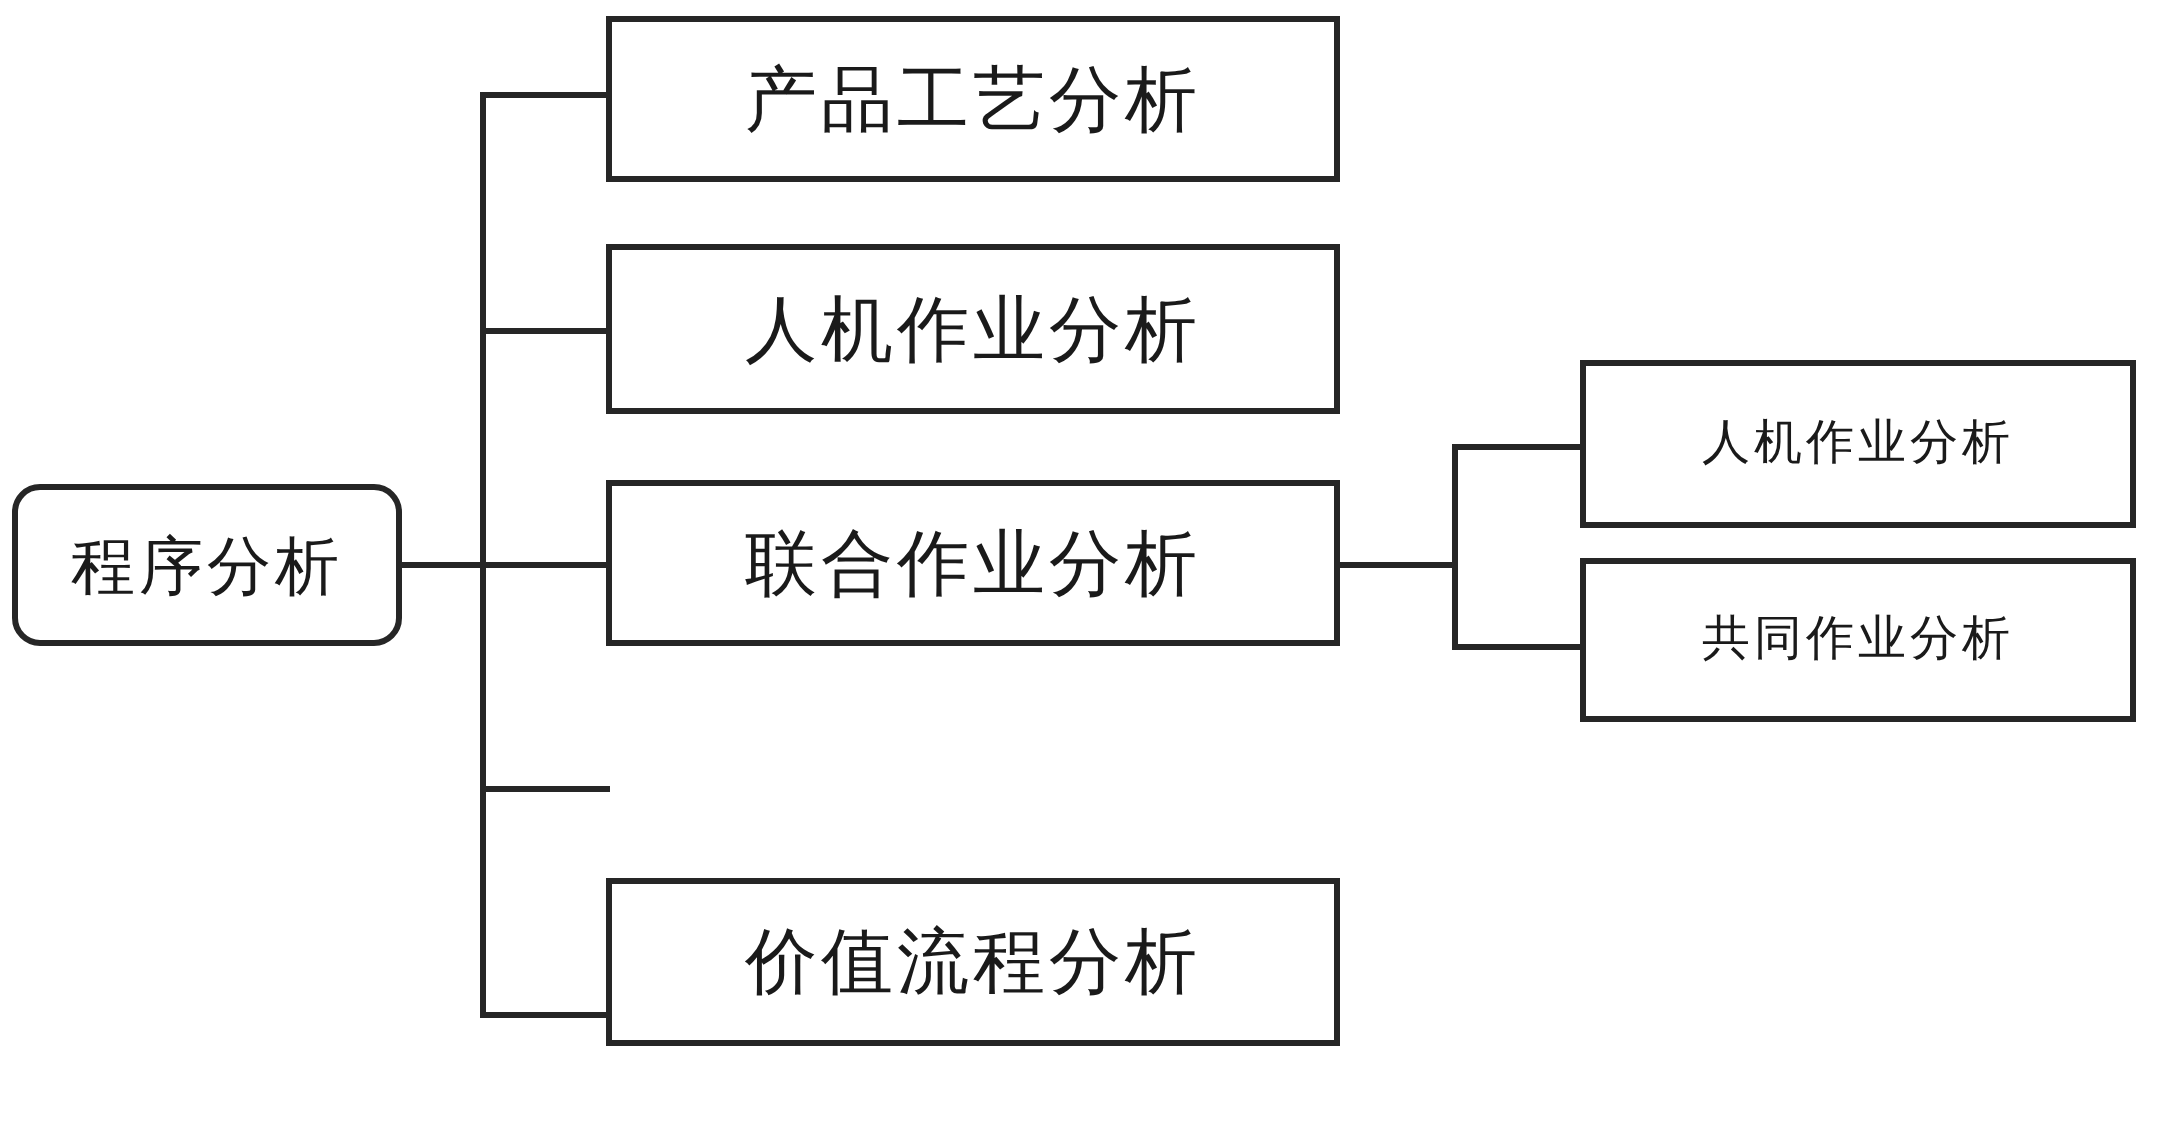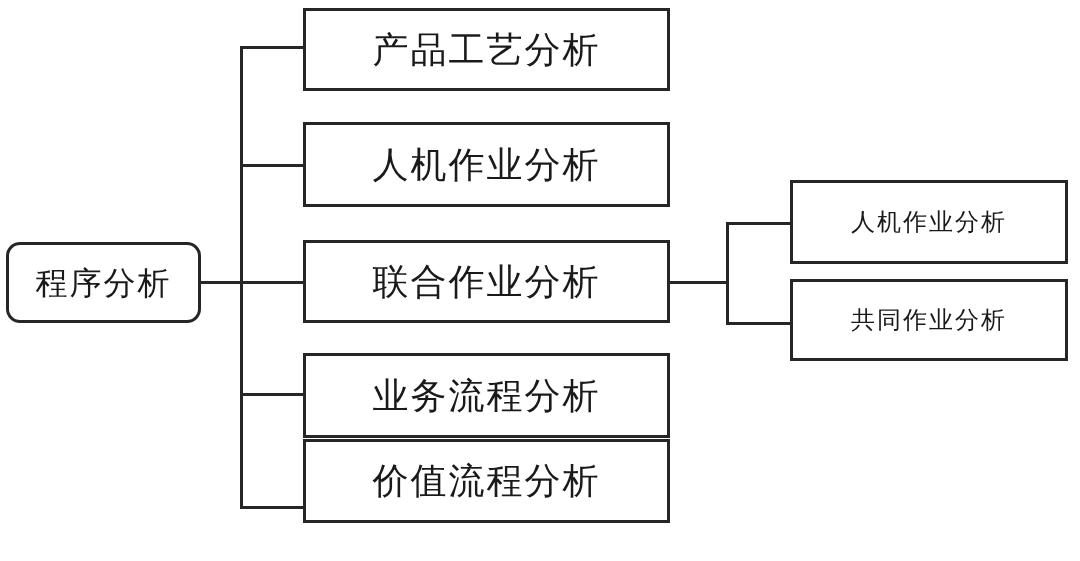--- a/index.html
+++ b/index.html
@@ -110,23 +110,20 @@
 
   <div class="node node-mid node-mid-1">
     <span class="node-label">产品工艺分析</span>
   </div>
   <div class="node node-mid node-mid-2">
     <span class="node-label">人机作业分析</span>
   </div>
   <div class="node node-mid node-mid-3">
     <span class="node-label">联合作业分析</span>
   </div>
-  <div class="node node-mid node-mid-4">
-    <span class="node-label">业务流程分析</span>
-  </div>
   <div class="node node-mid node-mid-5">
     <span class="node-label">价值流程分析</span>
   </div>
 
   <div class="node node-right node-right-1">
     <span class="node-label">人机作业分析</span>
   </div>
   <div class="node node-right node-right-2">
     <span class="node-label">共同作业分析</span>
   </div>

